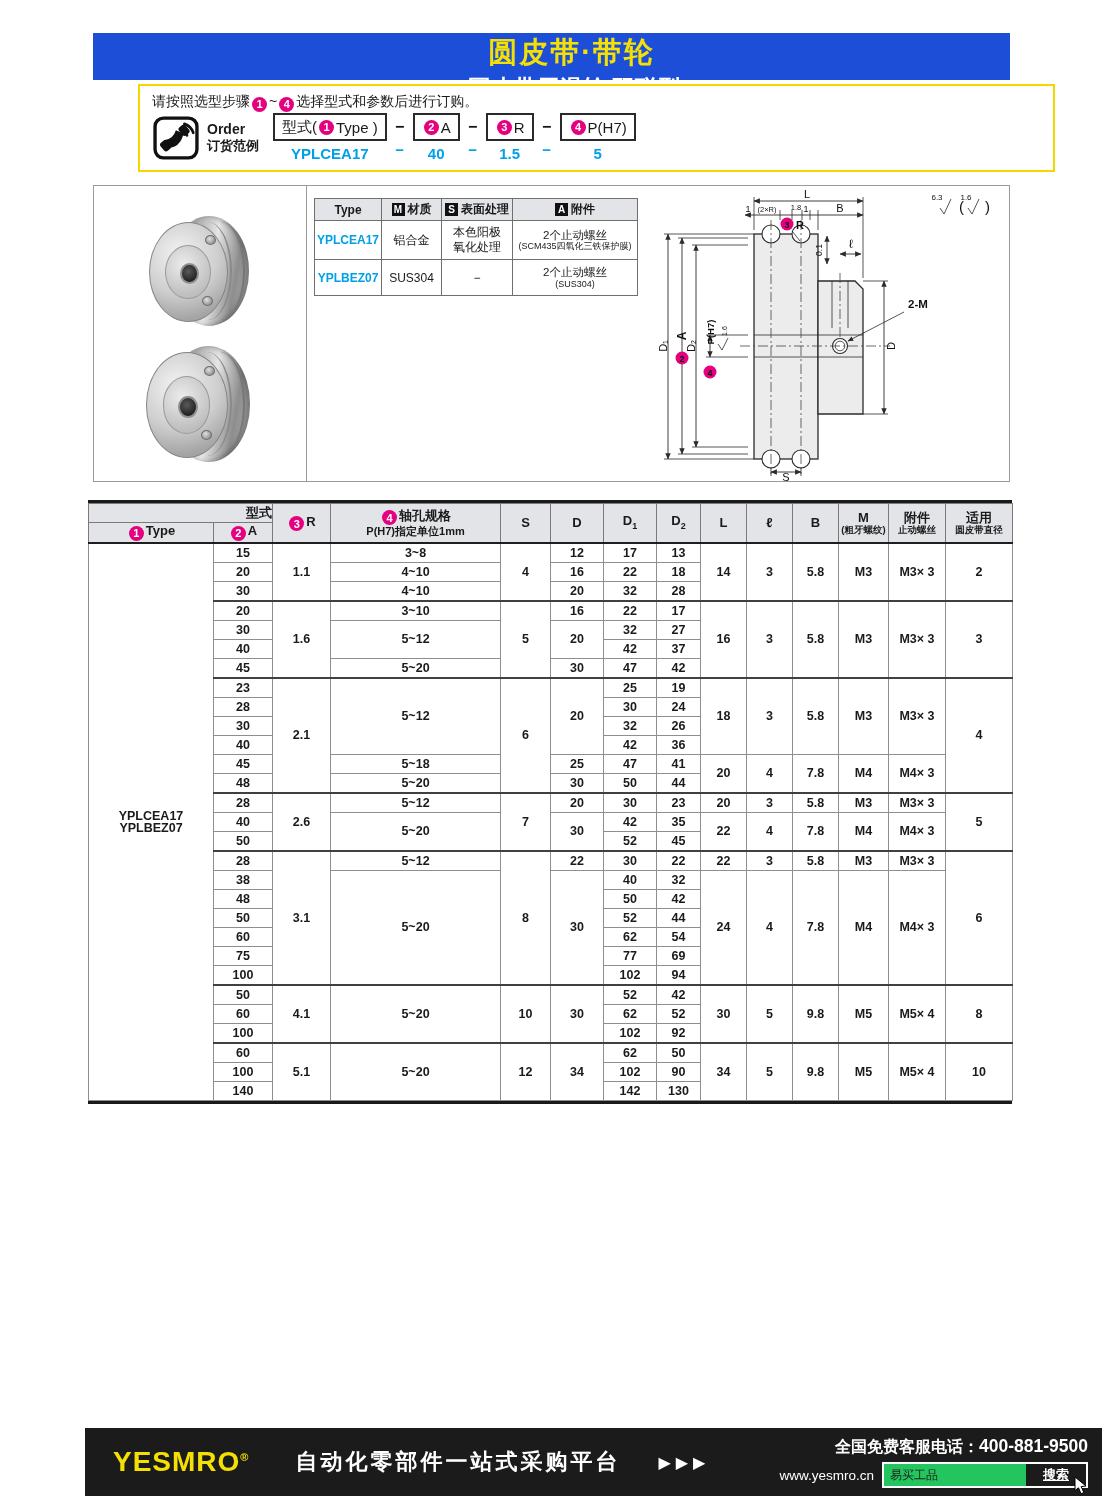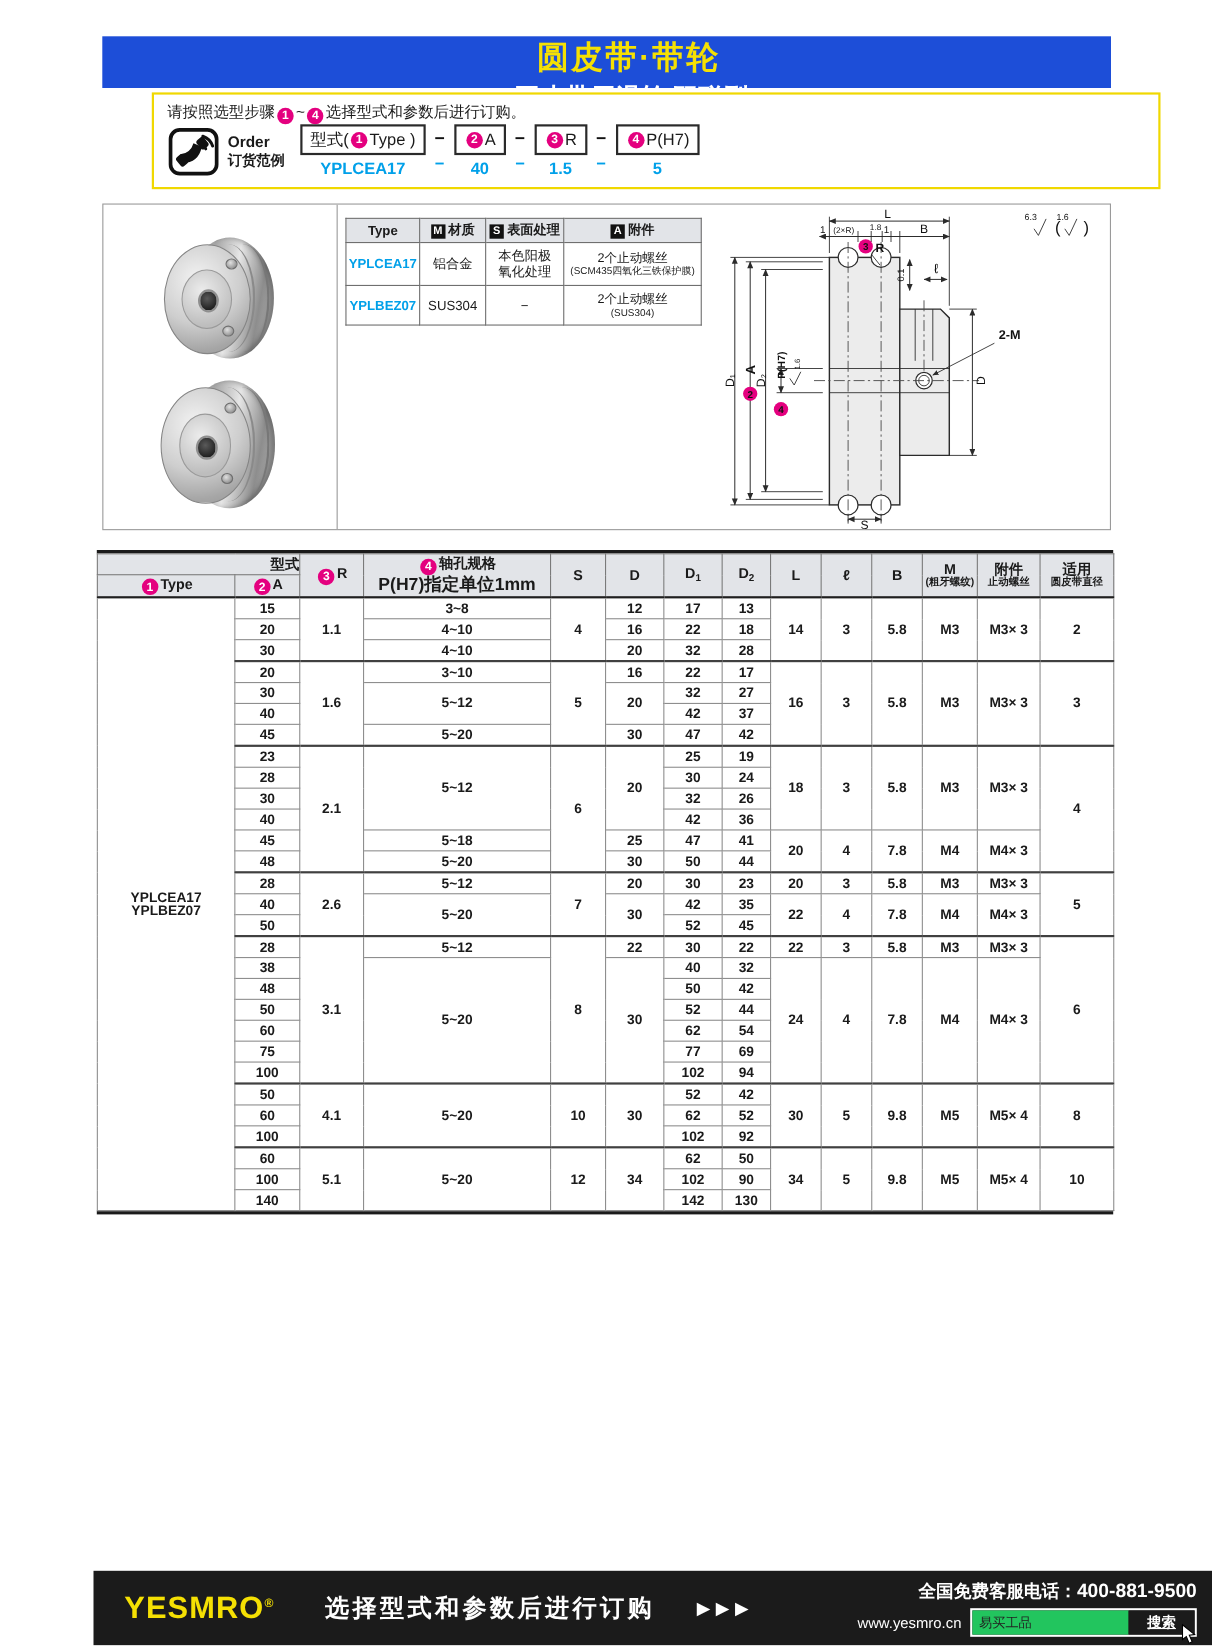--- a/index.html
+++ b/index.html
@@ -345,21 +345,21 @@
           <col style="width:50px">
         <col style="width:57px">
           <col style="width:67px">
       </colgroup>
       <thead>
         <tr>
           <th colspan="2" class="h-group">型式</th>
           <th rowspan="2"><span class="cnum">3</span><span>R</span></th>
           <th rowspan="2">
             <div><span class="cnum">4</span><span>轴孔规格</span></div>
-            <div style="font-size:16px;">P(H7)指定单位1mm</div>
+            <div style="font-size:11px;">P(H7)指定单位1mm</div>
           </th>
           <th rowspan="2"><span>S</span></th>
           <th rowspan="2"><span>D</span></th>
           <th rowspan="2"><span>D</span><span class="subnum">1</span></th>
           <th rowspan="2"><span>D</span><span class="subnum">2</span></th>
           <th rowspan="2"><span>L</span></th>
           <th rowspan="2"><span>ℓ</span></th>
           <th rowspan="2"><span>B</span></th>
           <th rowspan="2">
               <div>M</div>
@@ -627,21 +627,21 @@
             <td class="col-a">140</td>
             <td class="col-d1">142</td>
             <td class="col-d2">130</td>
           </tr>
         </tbody>
     </table>
   </div>
 
   <div class="footer">
     <div class="f-logo"><span>YESMRO</span><span class="f-reg">®</span></div>
-    <div class="f-tagline">选择型式和参数后进行订购</div>
+    <div class="f-tagline">自动化零部件一站式采购平台</div>
     <div class="f-arrows">▶▶▶</div>
     <div class="f-right">
       <div class="f-phone"><span>全国免费客服电话：</span><span class="num">400-881-9500</span></div>
       <div class="f-line2">
         <span class="f-site">www.yesmro.cn</span>
         <span class="f-search">
           <span class="f-input">易买工品</span>
           <span class="f-btn">搜索</span>
           <svg class="cursor" width="16" height="20" viewBox="0 0 16 20">
             <path d="M1 1 L12 10 L7.2 10.6 L9.8 16.5 L7 17.8 L4.5 11.8 L1 14.5 Z" fill="#fff" stroke="#000" stroke-width="1"></path>

